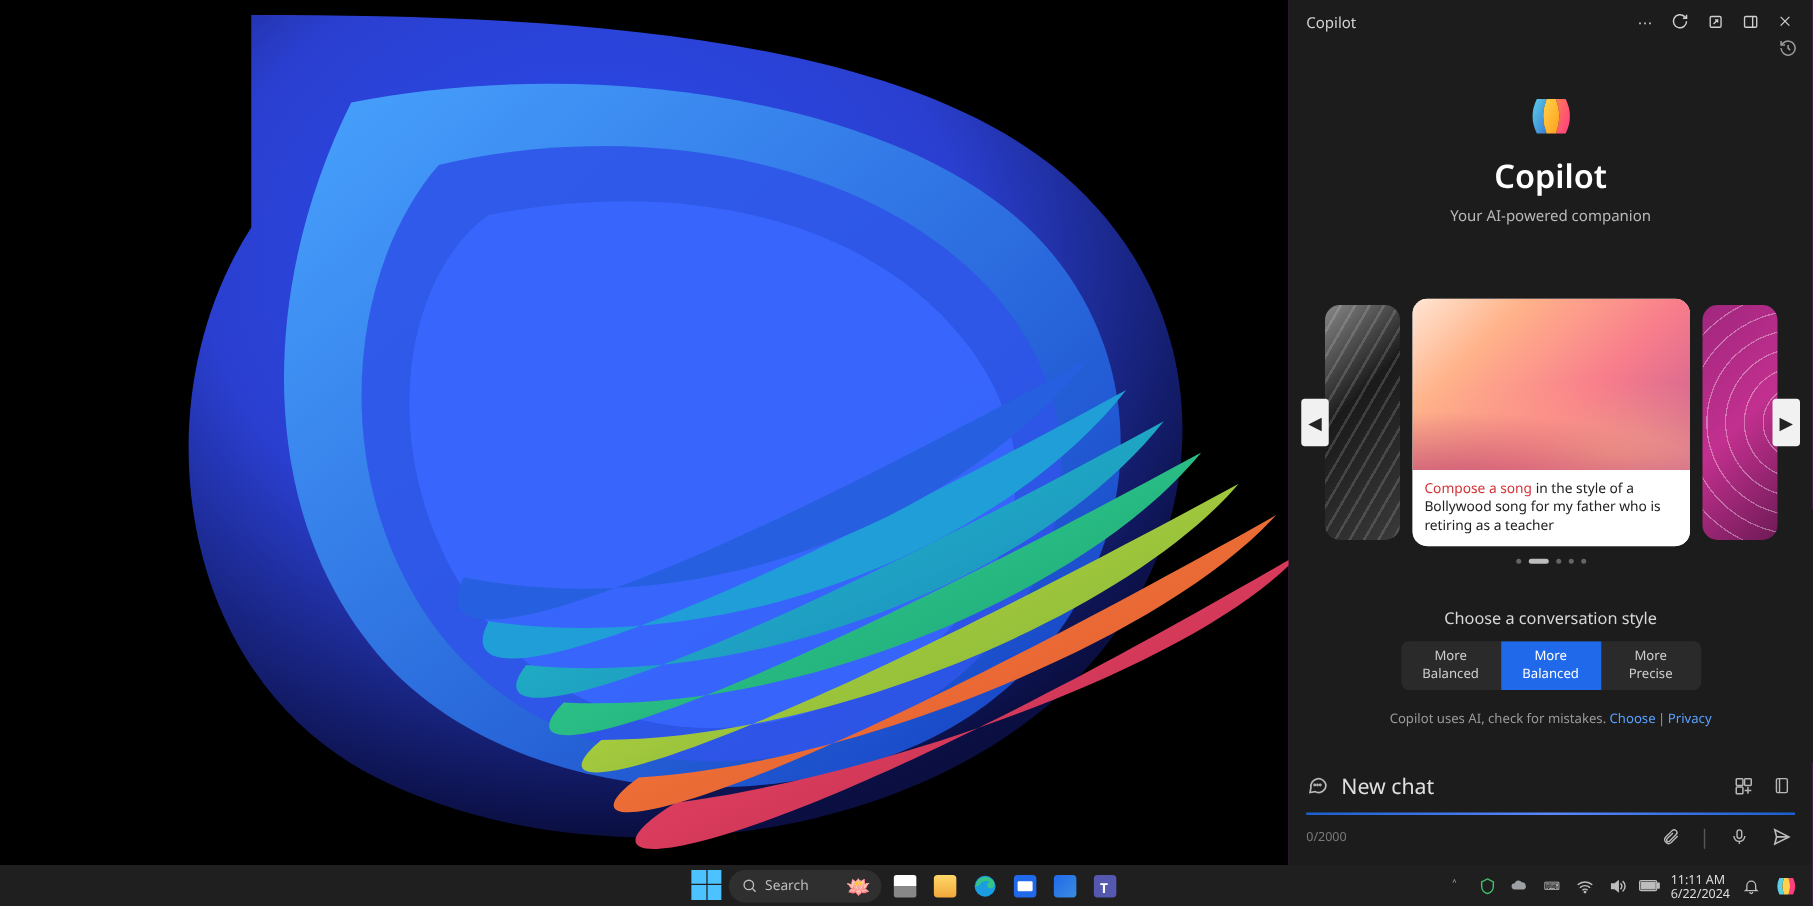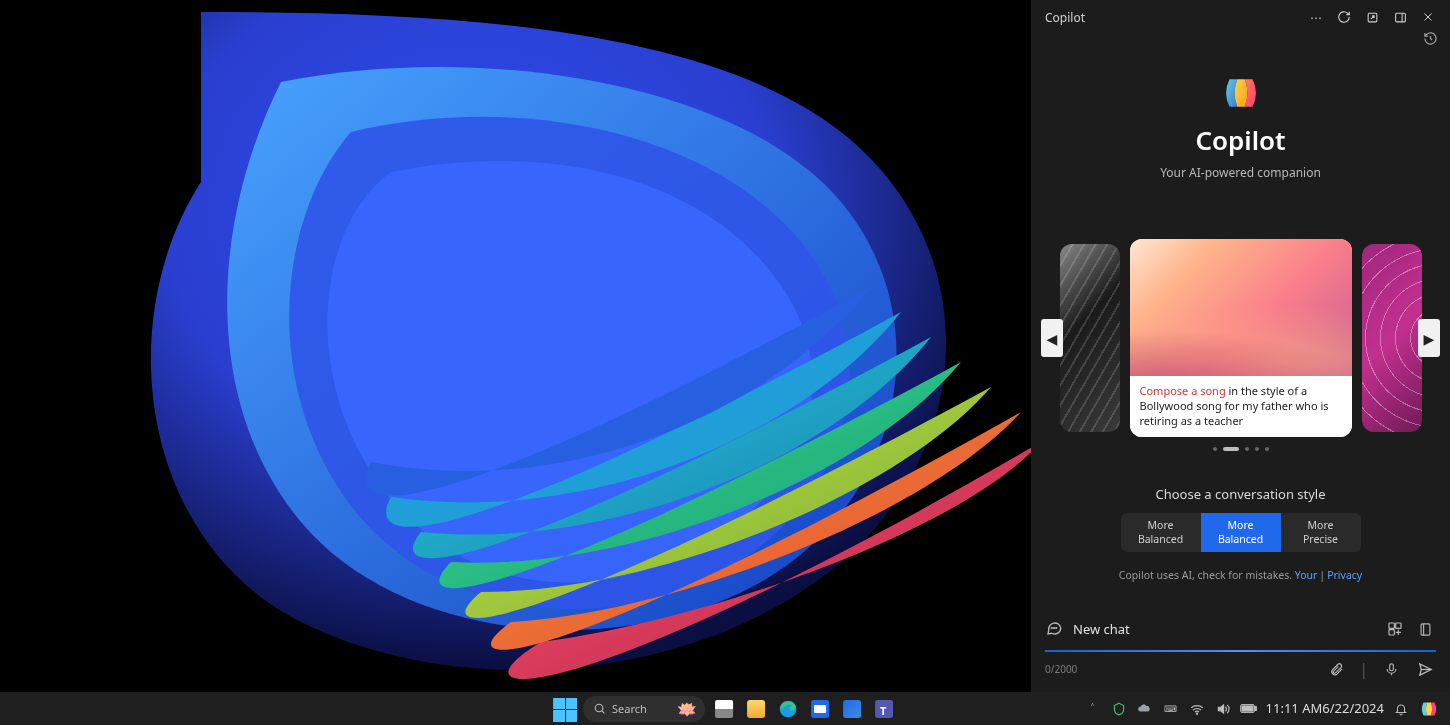--- a/index.html
+++ b/index.html
@@ -44,49 +44,49 @@
 .style-btns{display:flex;background:#2a2a2a;border-radius:6px;overflow:hidden}
 .style-btn{width:80px;padding:6px 4px;text-align:center;font-size:10.5px;line-height:1.3;color:#cfcfcf;cursor:pointer}
 .style-btn.sel{background:#2169eb;color:#fff}
 .disclaim{font-size:10.5px;color:#9a9a9a;margin-top:6px}
 .disclaim a{color:#5aa0ff;text-decoration:none}
 .disclaim .sep{color:#9a9a9a;margin:0 2px}
 
 .cp-foot{margin-top:auto;padding:10px 14px 12px}
 .newchat-row{display:flex;align-items:center;gap:8px;margin-bottom:10px}
 .newchat-ico{width:20px;height:20px;color:#b8b8b8}
-.newchat-lbl{font-size:13px;color:#e0e0e0;flex:1}
+.newchat-lbl{font-size:17px;color:#e0e0e0;flex:1}
 .act-ico{width:22px;height:22px;color:#b8b8b8;cursor:pointer;display:flex;align-items:center;justify-content:center}
 .input-row{position:relative}
 .ask{width:100%;height:32px;background:transparent;border:none;color:#ddd;font-size:13px;outline:none}
 .ask::placeholder{color:#8a8a8a}
 .mic-in{position:absolute;right:0;top:4px;color:#8a8a8a}
 .underline{height:2px;background:linear-gradient(90deg,#1a5fd0,#5a88ff,#1a5fd0);margin-top:4px}
 .counter-row{display:flex;align-items:center;gap:12px;margin-top:6px}
 .counter{font-size:10px;color:#7a7a7a;flex:1}
 .send-ico{color:#bcbcbc}
 
 .taskbar{position:absolute;left:0;right:0;bottom:0;height:33px;background:#1f1f1f;display:flex;align-items:center;padding:0 10px;color:#dcdcdc;font-size:11px}
 .tb-left{display:flex;align-items:center;gap:8px;width:260px}
 .weather-ico{width:16px;height:16px;border-radius:50%;background:radial-gradient(circle at 35% 35%,#ffe36b,#f2a83a)}
 .weather-tx{display:flex;flex-direction:column;line-height:1.05}
 .weather-tx span:last-child{color:#9a9a9a;font-size:10px}
 
-.tb-center{position:absolute;left:50%;transform:translateX(-50%);display:flex;align-items:flex-end;gap:6px}
+.tb-center{position:absolute;left:50%;transform:translateX(-50%);display:flex;align-items:flex-start;gap:6px}
 .tb-start{width:24px;height:24px;display:grid;grid-template:1fr 1fr/1fr 1fr;gap:1px}
 .tb-start span{background:#4cc2ff}
 .tb-search{display:flex;align-items:center;gap:6px;background:#2f2f2f;border-radius:16px;padding:0 58px 0 10px;height:26px;color:#bdbdbd;position:relative}
 .tb-search-ico{font-size:13px}
 .tb-app{width:26px;height:26px;border-radius:4px;display:flex;align-items:center;justify-content:center}
 .ico-lotus{font-size:16px}
 .colorblk{width:18px;height:18px;border-radius:3px}
 
 .tb-right{margin-left:auto;display:flex;align-items:center;gap:8px}
 .tray-ico{width:18px;height:18px;color:#bdbdbd;display:flex;align-items:center;justify-content:center;font-size:12px}
-.clock{display:flex;flex-direction:row;line-height:1.1;font-size:13px}
+.clock{display:flex;flex-direction:column;line-height:1.1;font-size:10px}
 .tb-cop{width:22px;height:22px}
 
 svg{display:block}
 </style>
 </head>
 <body>
 
 <div class="desktop">
   <div class="wallpaper">
     <svg width="1100" height="780" viewBox="0 0 1100 780">
@@ -219,21 +219,21 @@
     </div>
 
     <div class="style-sec">
       <div class="style-label">Choose a conversation style</div>
       <div class="style-btns">
         <div class="style-btn"><span>More</span><br><span>Balanced</span></div>
         <div class="style-btn sel"><span>More</span><br><span>Balanced</span></div>
         <div class="style-btn"><span>More</span><br><span>Precise</span></div>
       </div>
       <div class="disclaim">
-        <span>Copilot uses AI, check for mistakes. </span><a href="#">Your</a><span class="sep">|</span><a href="#">Privacy</a>
+        <span>Copilot uses AI, check for mistakes. </span><a href="#">Choose</a><span class="sep">|</span><a href="#">Privacy</a>
       </div>
     </div>
 
     <div class="cp-foot">
       <div class="newchat-row">
         <span class="newchat-ico">
           <svg width="18" height="18" viewBox="0 0 24 24" fill="none" stroke="currentColor" stroke-width="1.8">
               <path d="M21 12a8 8 0 0 1-11.8 7L4 20l1-5.2A8 8 0 1 1 21 12z"></path>
               <circle cx="9" cy="12" r="0.6" fill="currentColor"></circle>
               <circle cx="12" cy="12" r="0.6" fill="currentColor"></circle>

